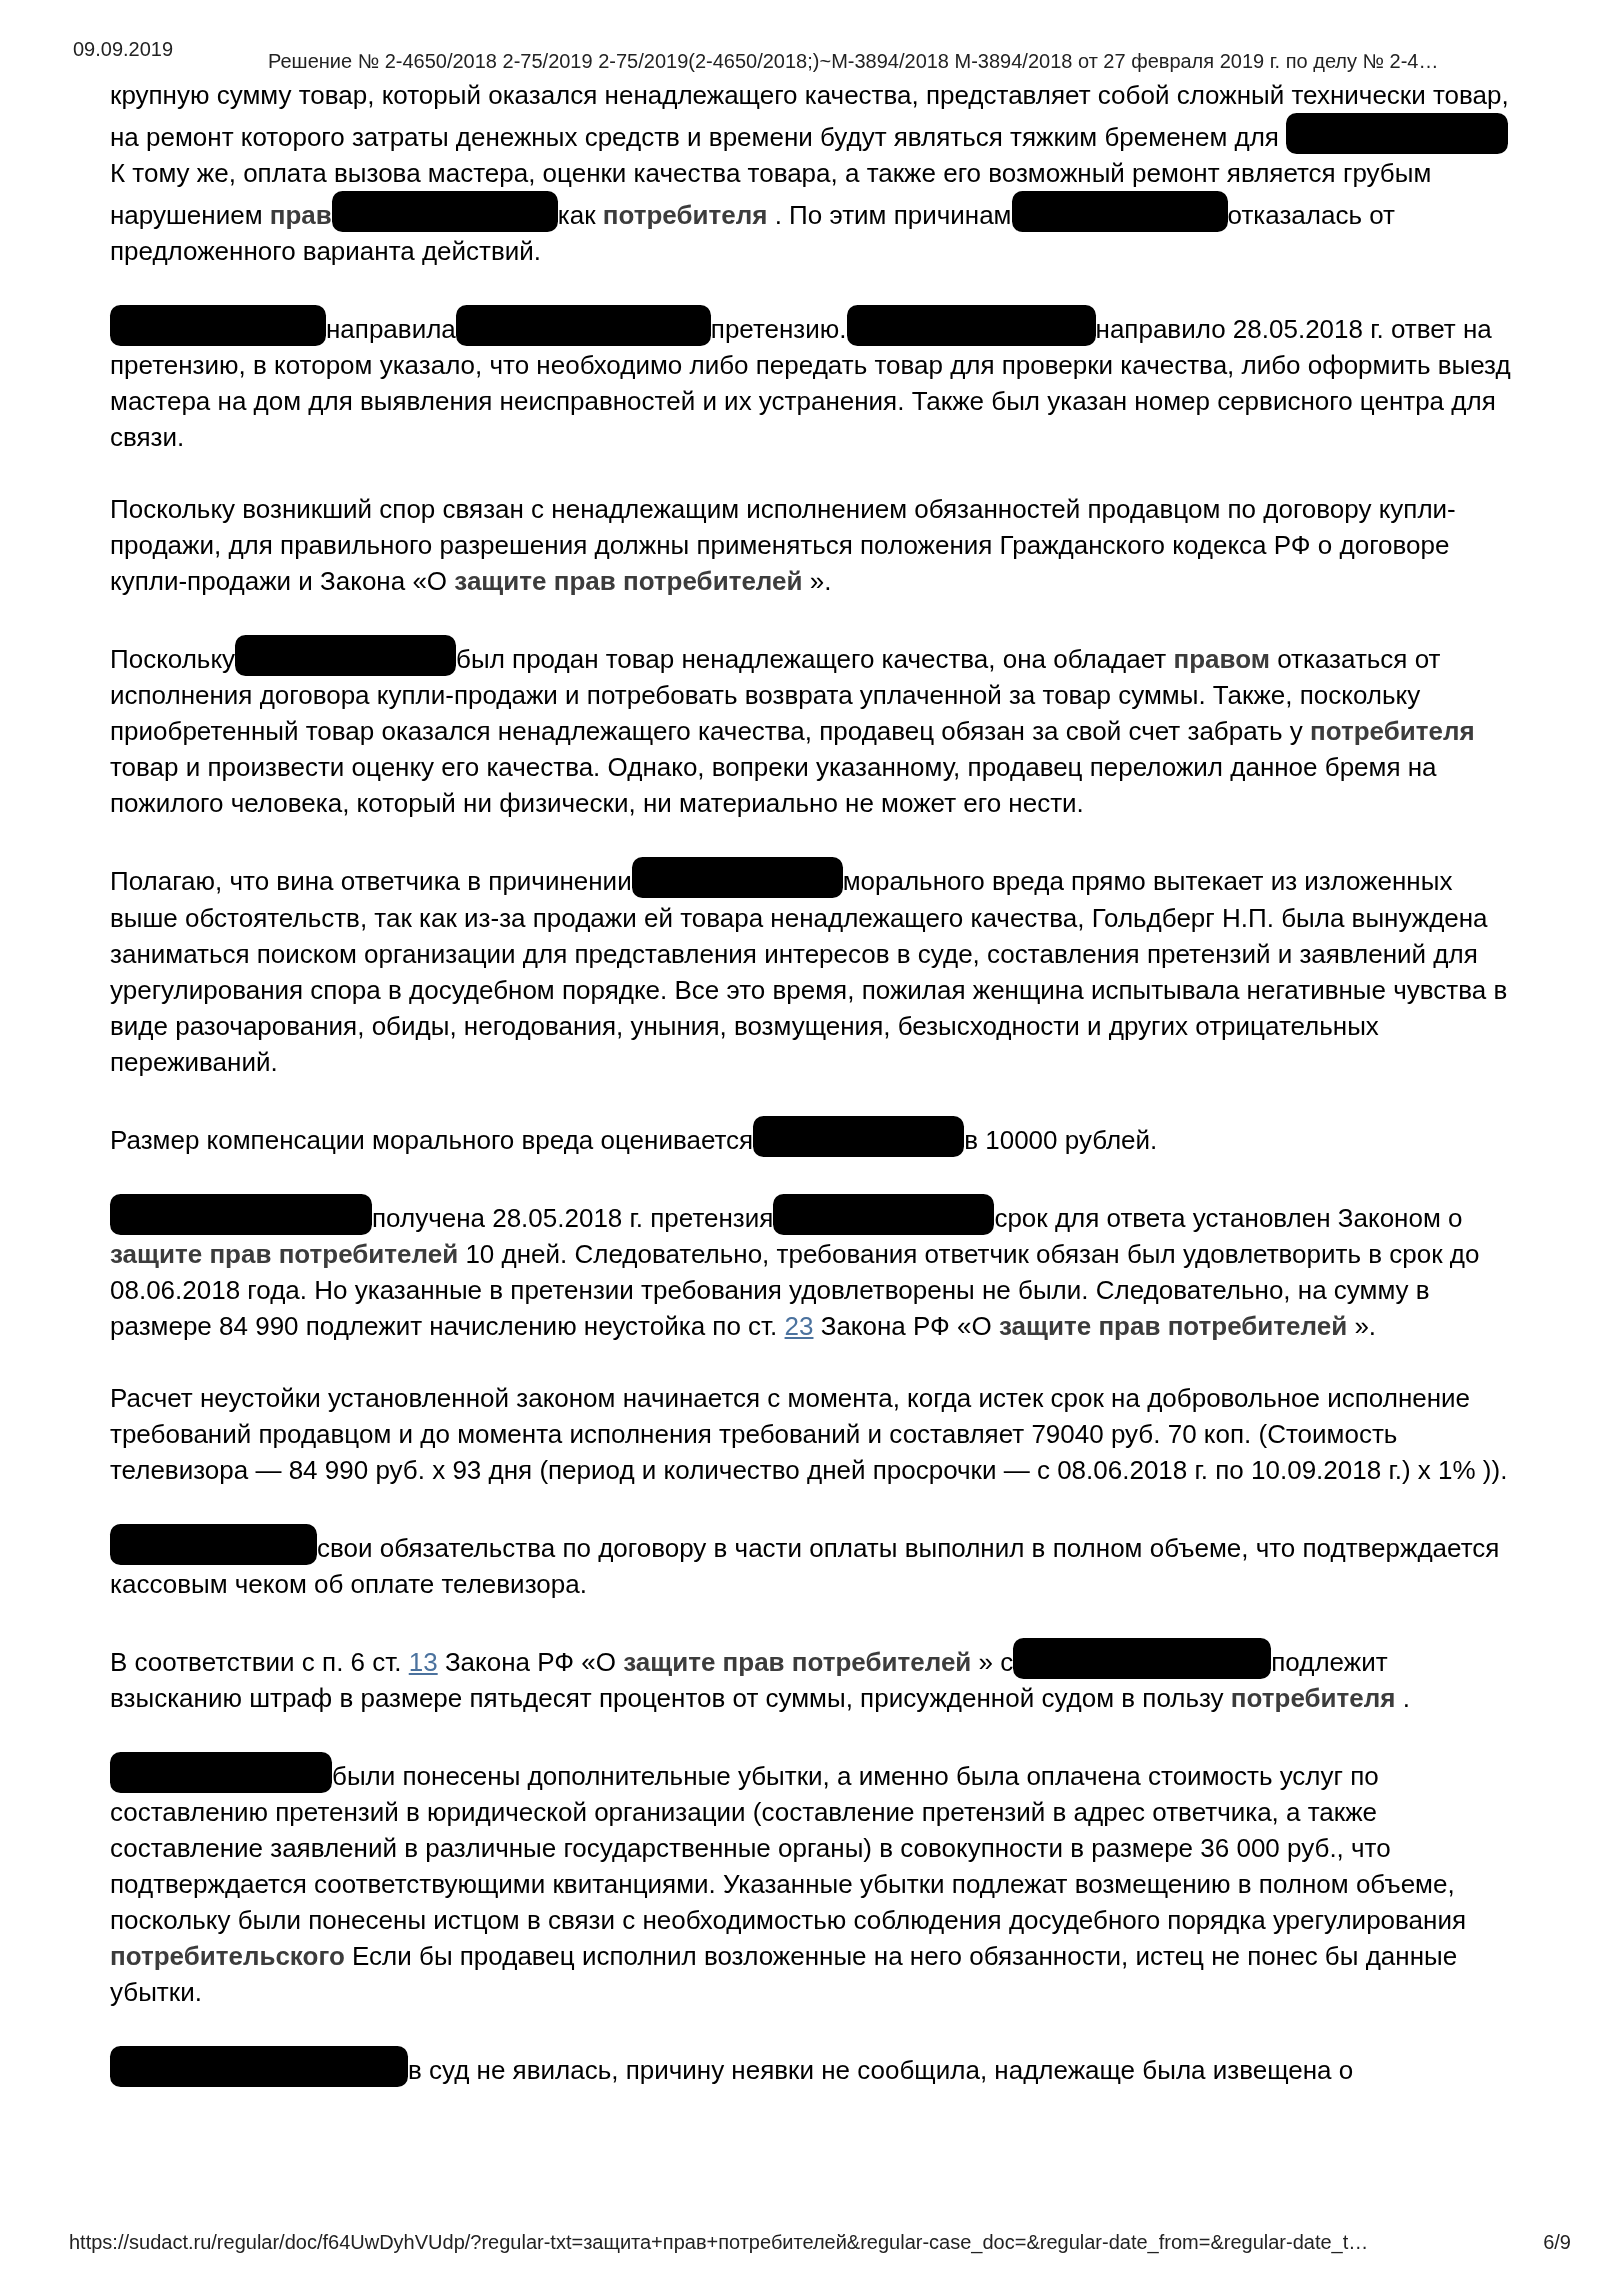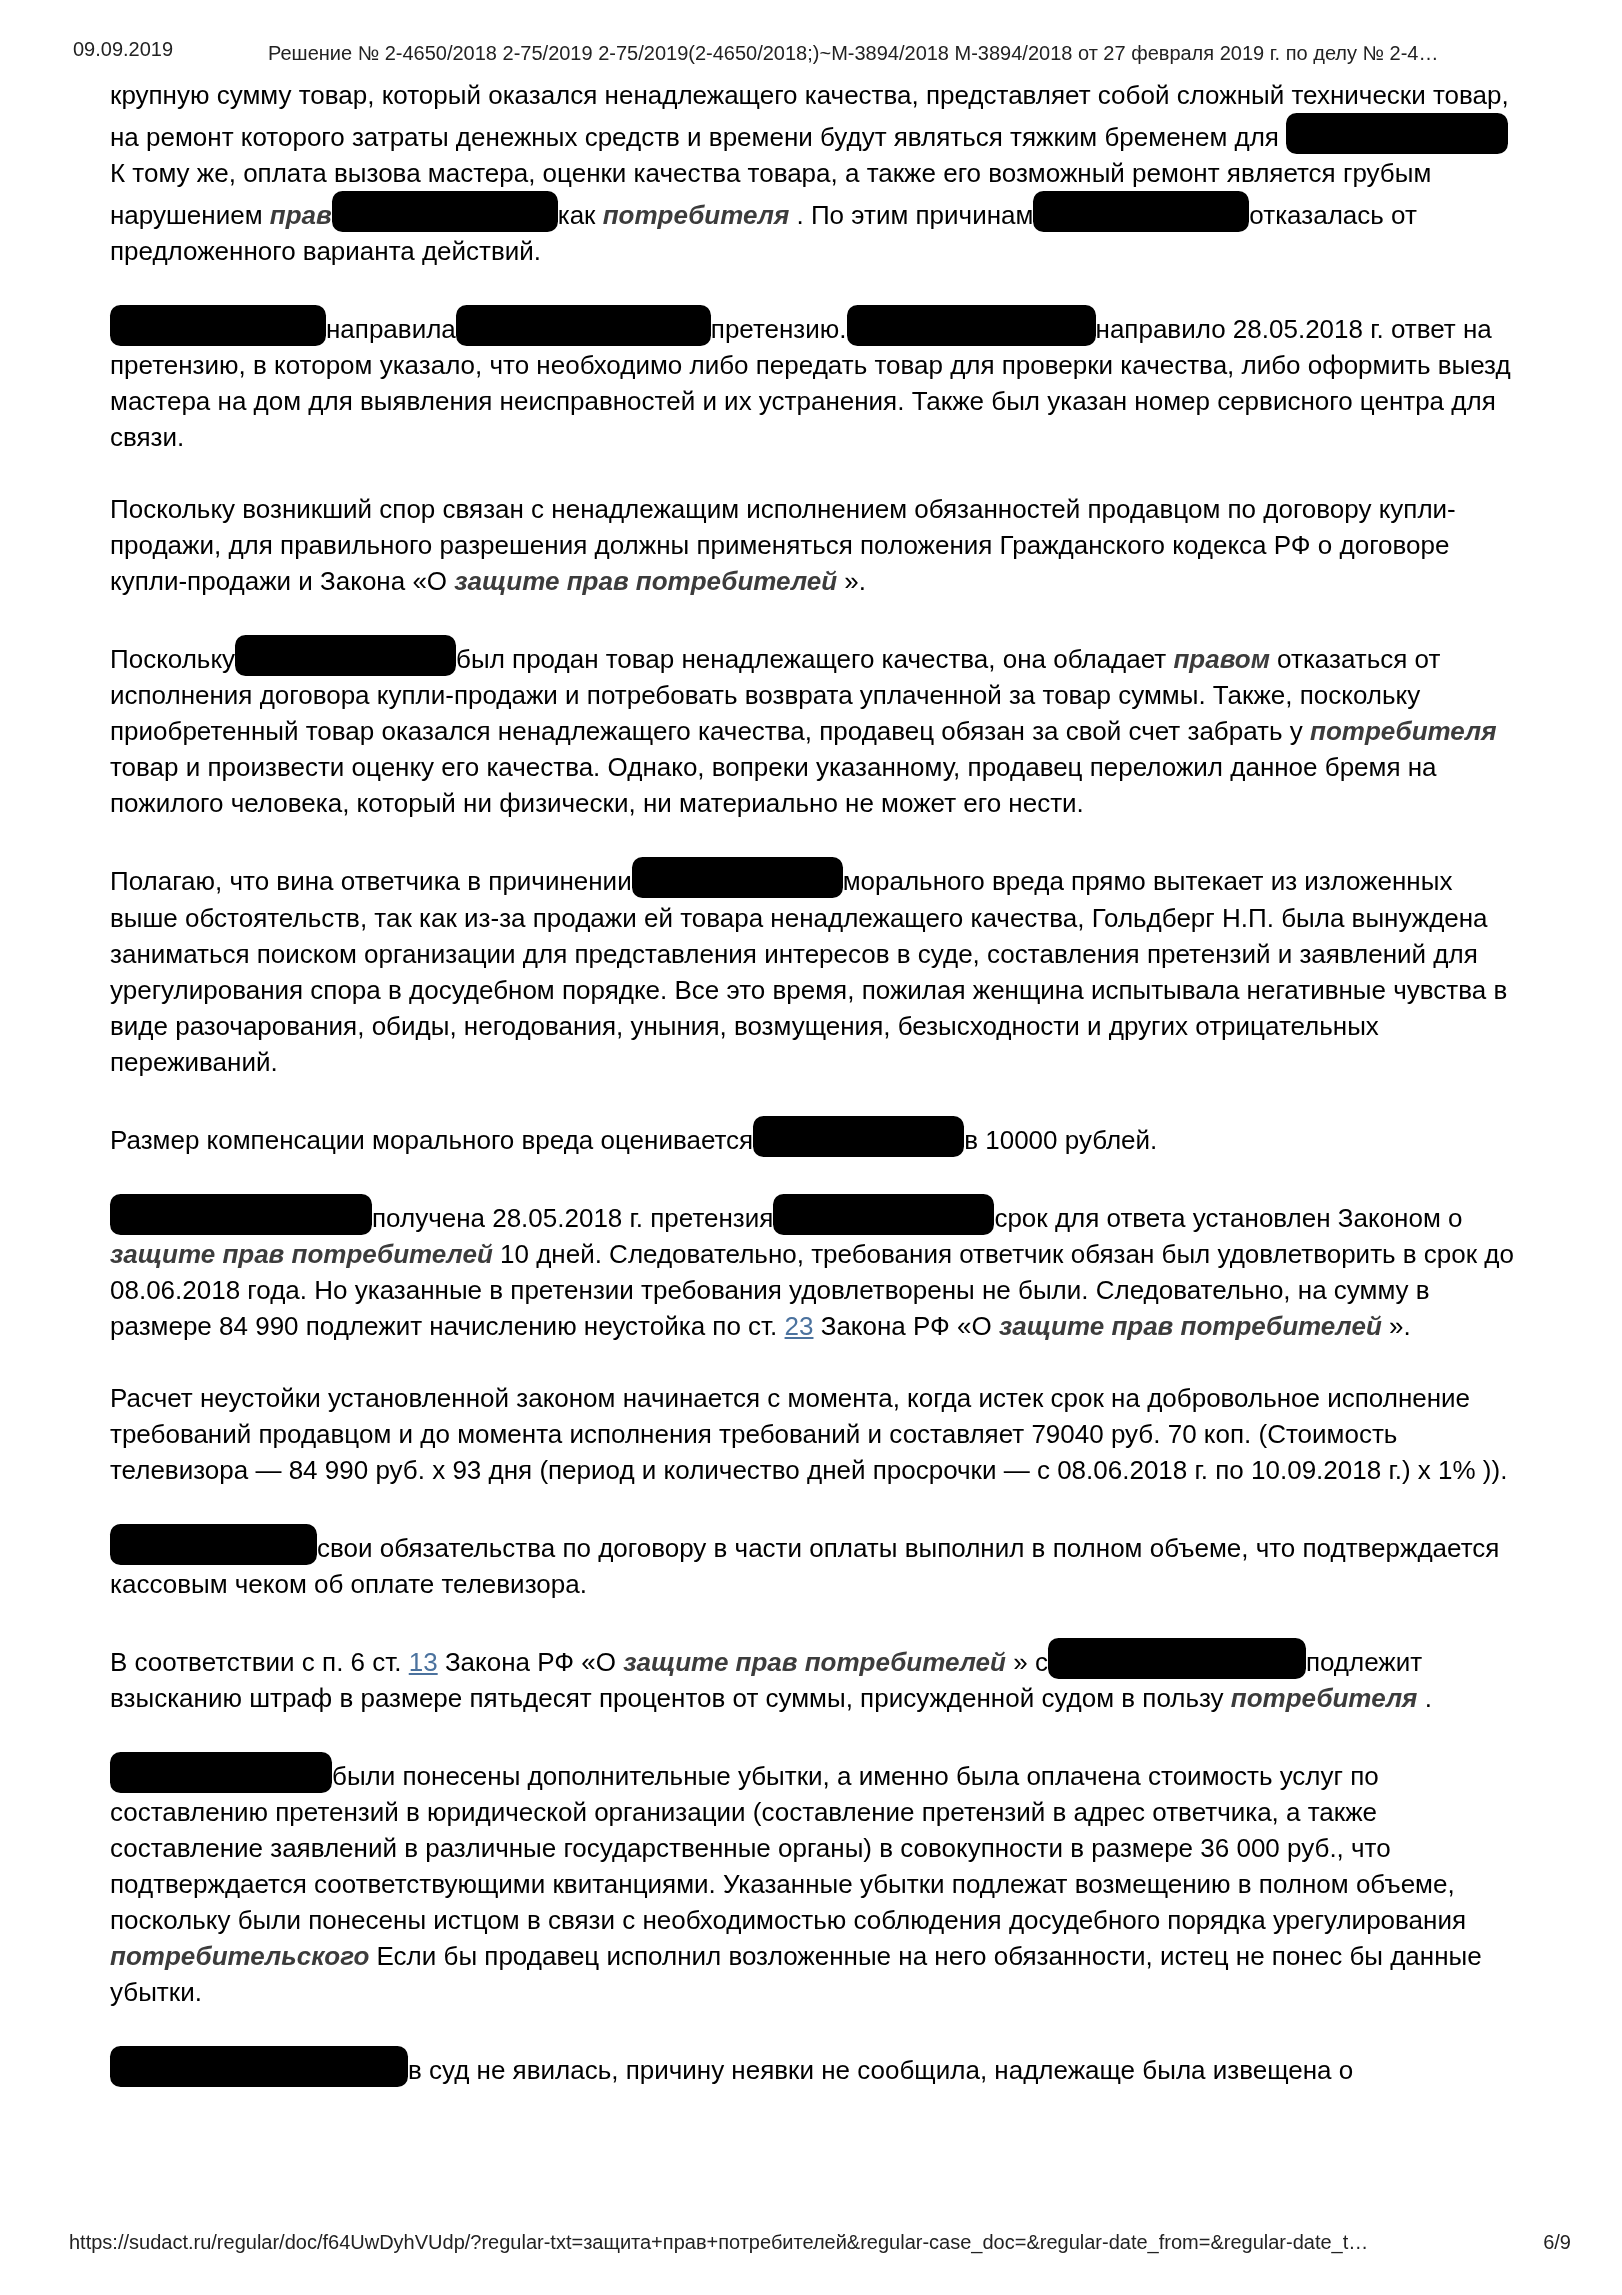--- a/index.html
+++ b/index.html
@@ -18,37 +18,37 @@
     font-family:"Liberation Sans","DejaVu Sans",sans-serif;
     color:var(--c-text);
     overflow:hidden;
   }
   .print-header{
     position:absolute;left:0;top:38px;width:1622px;height:26px;
     font-size:20px;color:var(--c-meta);
   }
   .print-date{position:absolute;left:73px;top:0;white-space:nowrap;}
   .print-title{
-    position:absolute;left:268px;top:4px;width:1305px;
+    position:absolute;left:268px;top:12px;width:1305px;
     white-space:nowrap;overflow:hidden;
   }
   .doc-body{
     position:absolute;left:110px;top:77px;width:1408px;
     font-size:26px;line-height:36px;color:var(--c-text);
     text-align:left;
   }
   .doc-body p{margin:0 0 36px 0;padding:0;}
   .redact{
     display:inline-block;
     background:var(--c-redact);
     height:41px;
     border-radius:10.5px;
     vertical-align:-7.9px;
   }
-  .bold-term{font-weight:bold;color:var(--c-bold);font-style:italic;}
+  .bold-term{font-weight:bold;color:var(--c-bold);}
   .law-link{color:var(--c-link);text-decoration:underline;cursor:pointer;}
   .print-footer{
     position:absolute;left:69px;top:2231px;width:1502px;
     font-size:20px;color:var(--c-meta);
     display:flex;justify-content:space-between;align-items:flex-end;
   }
   .footer-url{white-space:nowrap;overflow:hidden;max-width:1440px;}
   .footer-page{white-space:nowrap;}
 </style>
 </head>

